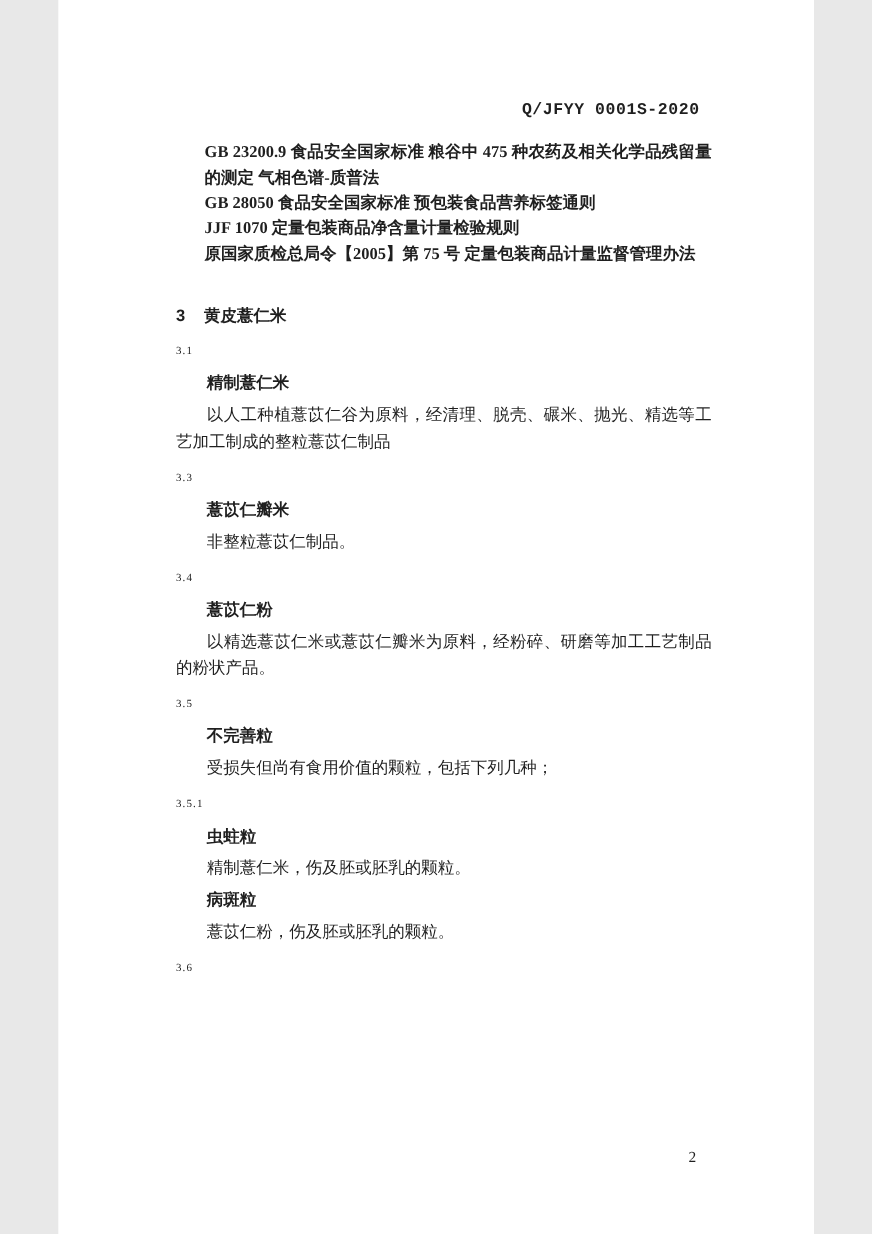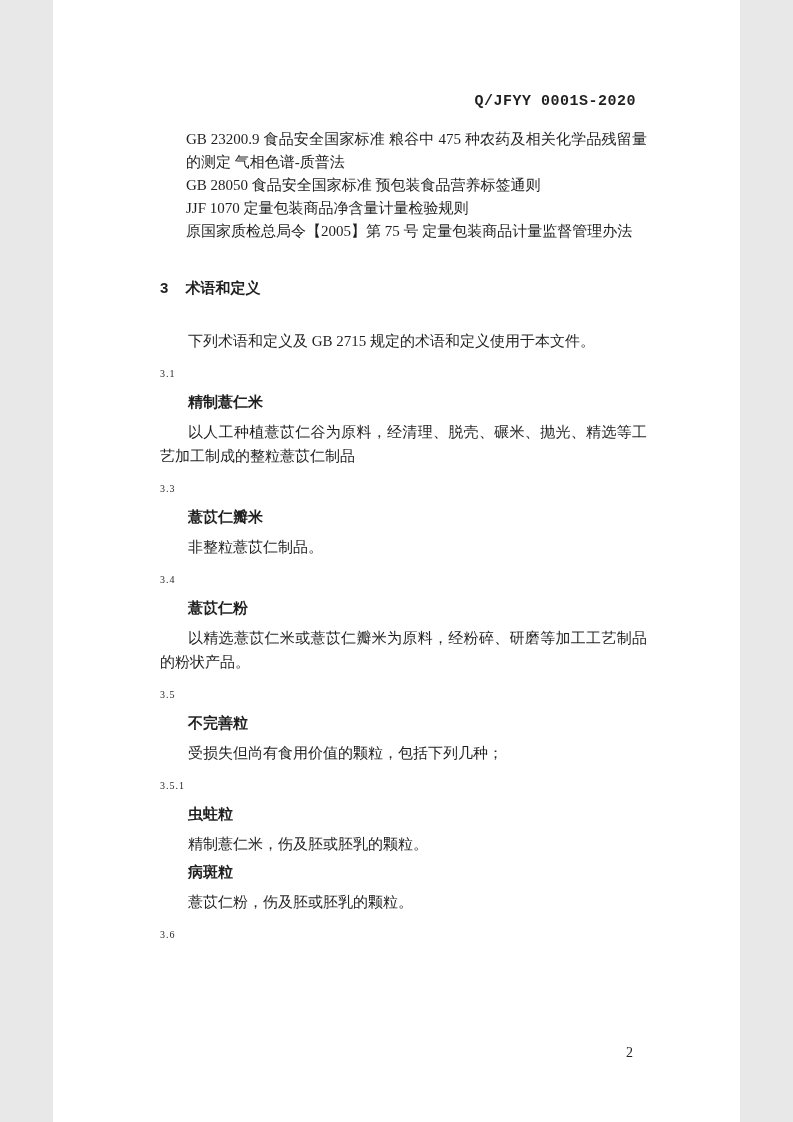--- a/index.html
+++ b/index.html
@@ -35,20 +35,21 @@
   }
   
   .refs {
     margin-top: 19px;
     padding-left: 26px;
   }
   .ref {
     margin: 0;
     line-height: 23px;
     text-align: justify;
+    font-weight: bold;
   }
   
   .sec-heading {
     margin: 34px 0 0 0;
     font-size: 15px;
     font-weight: bold;
     line-height: 22px;
     font-family: "Liberation Sans", "DejaVu Sans", sans-serif;
   }
   .sec-heading .sec-num {
@@ -108,24 +109,23 @@
 
   <div class="refs">
     <p class="ref">GB 23200.9 食品安全国家标准 粮谷中 475 种农药及相关化学品残留量的测定 气相色谱-质普法</p>
     <p class="ref">GB 28050 食品安全国家标准 预包装食品营养标签通则</p>
     <p class="ref">JJF 1070 定量包装商品净含量计量检验规则</p>
     <p class="ref">原国家质检总局令【2005】第 75 号 定量包装商品计量监督管理办法</p>
   </div>
 
   <h2 class="sec-heading">
     <span class="sec-num">3</span>
-    <span>术语和定义</span>
+    <span>黄皮薏仁米</span>
   </h2>
 
-  <p class="intro">下列术语和定义及 GB 2715 规定的术语和定义使用于本文件。</p>
 
   <div class="terms">
 
     <div class="term">
       <p class="t-num">3.1</p>
       <p class="t-name">精制薏仁米</p>
       <p class="t-def">以人工种植薏苡仁谷为原料，经清理、脱壳、碾米、抛光、精选等工艺加工制成的整粒薏苡仁制品</p>
     </div>
 
 

